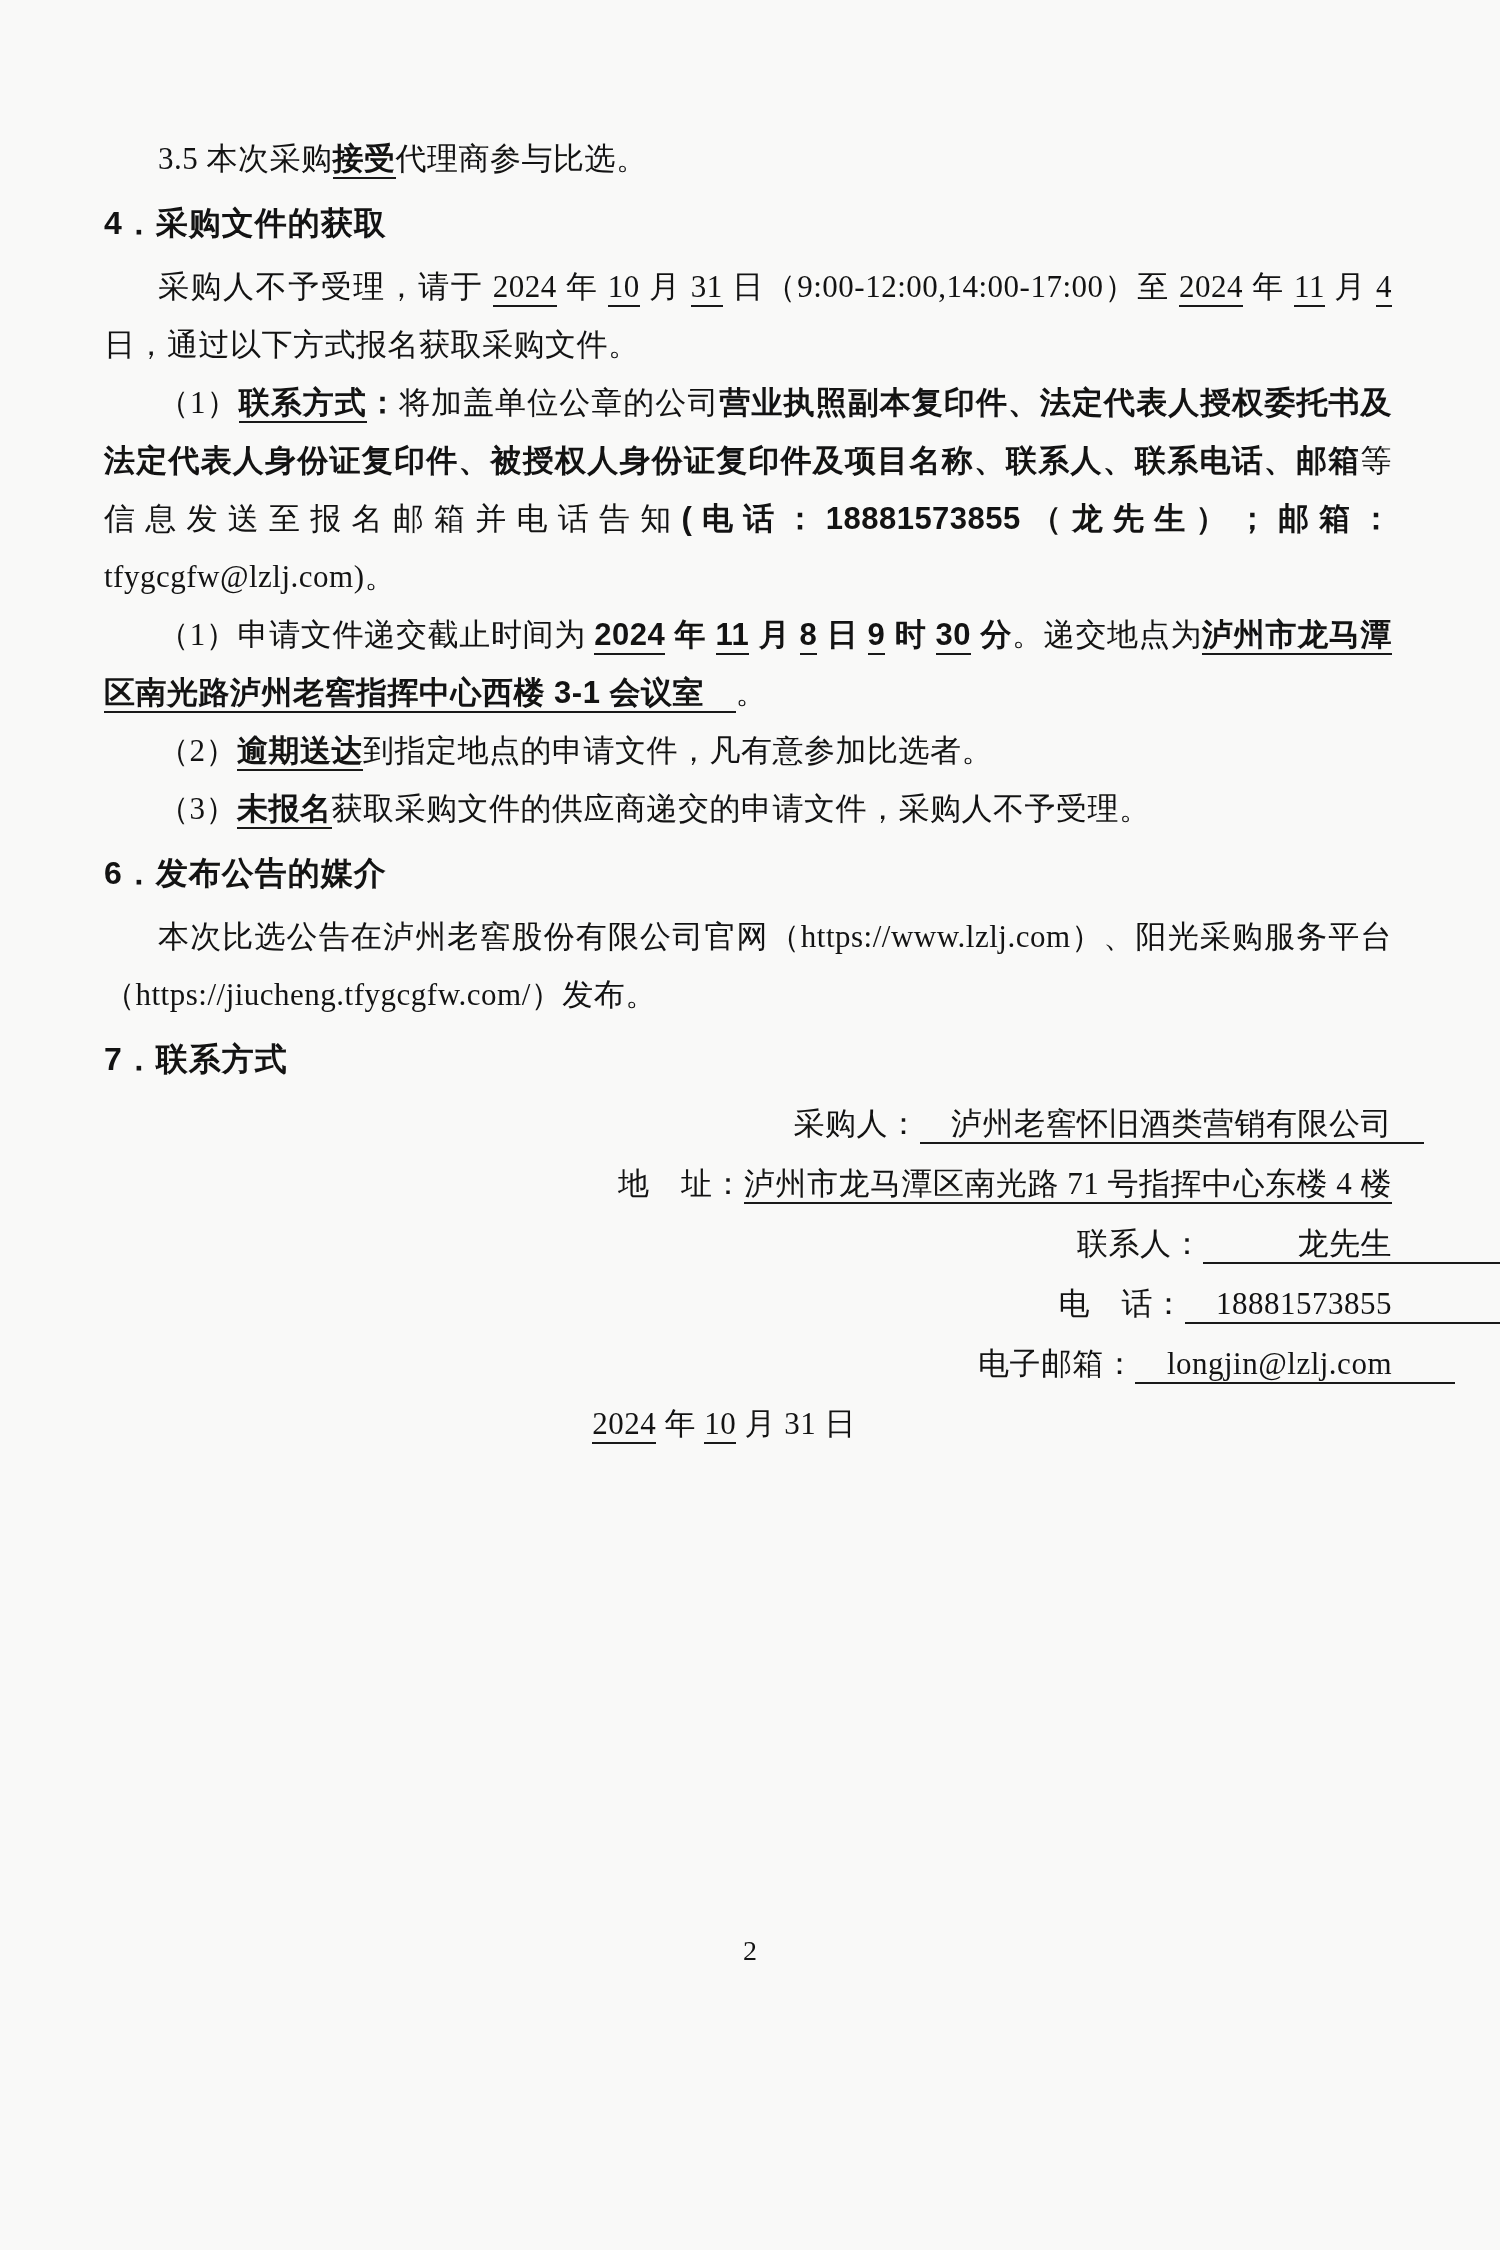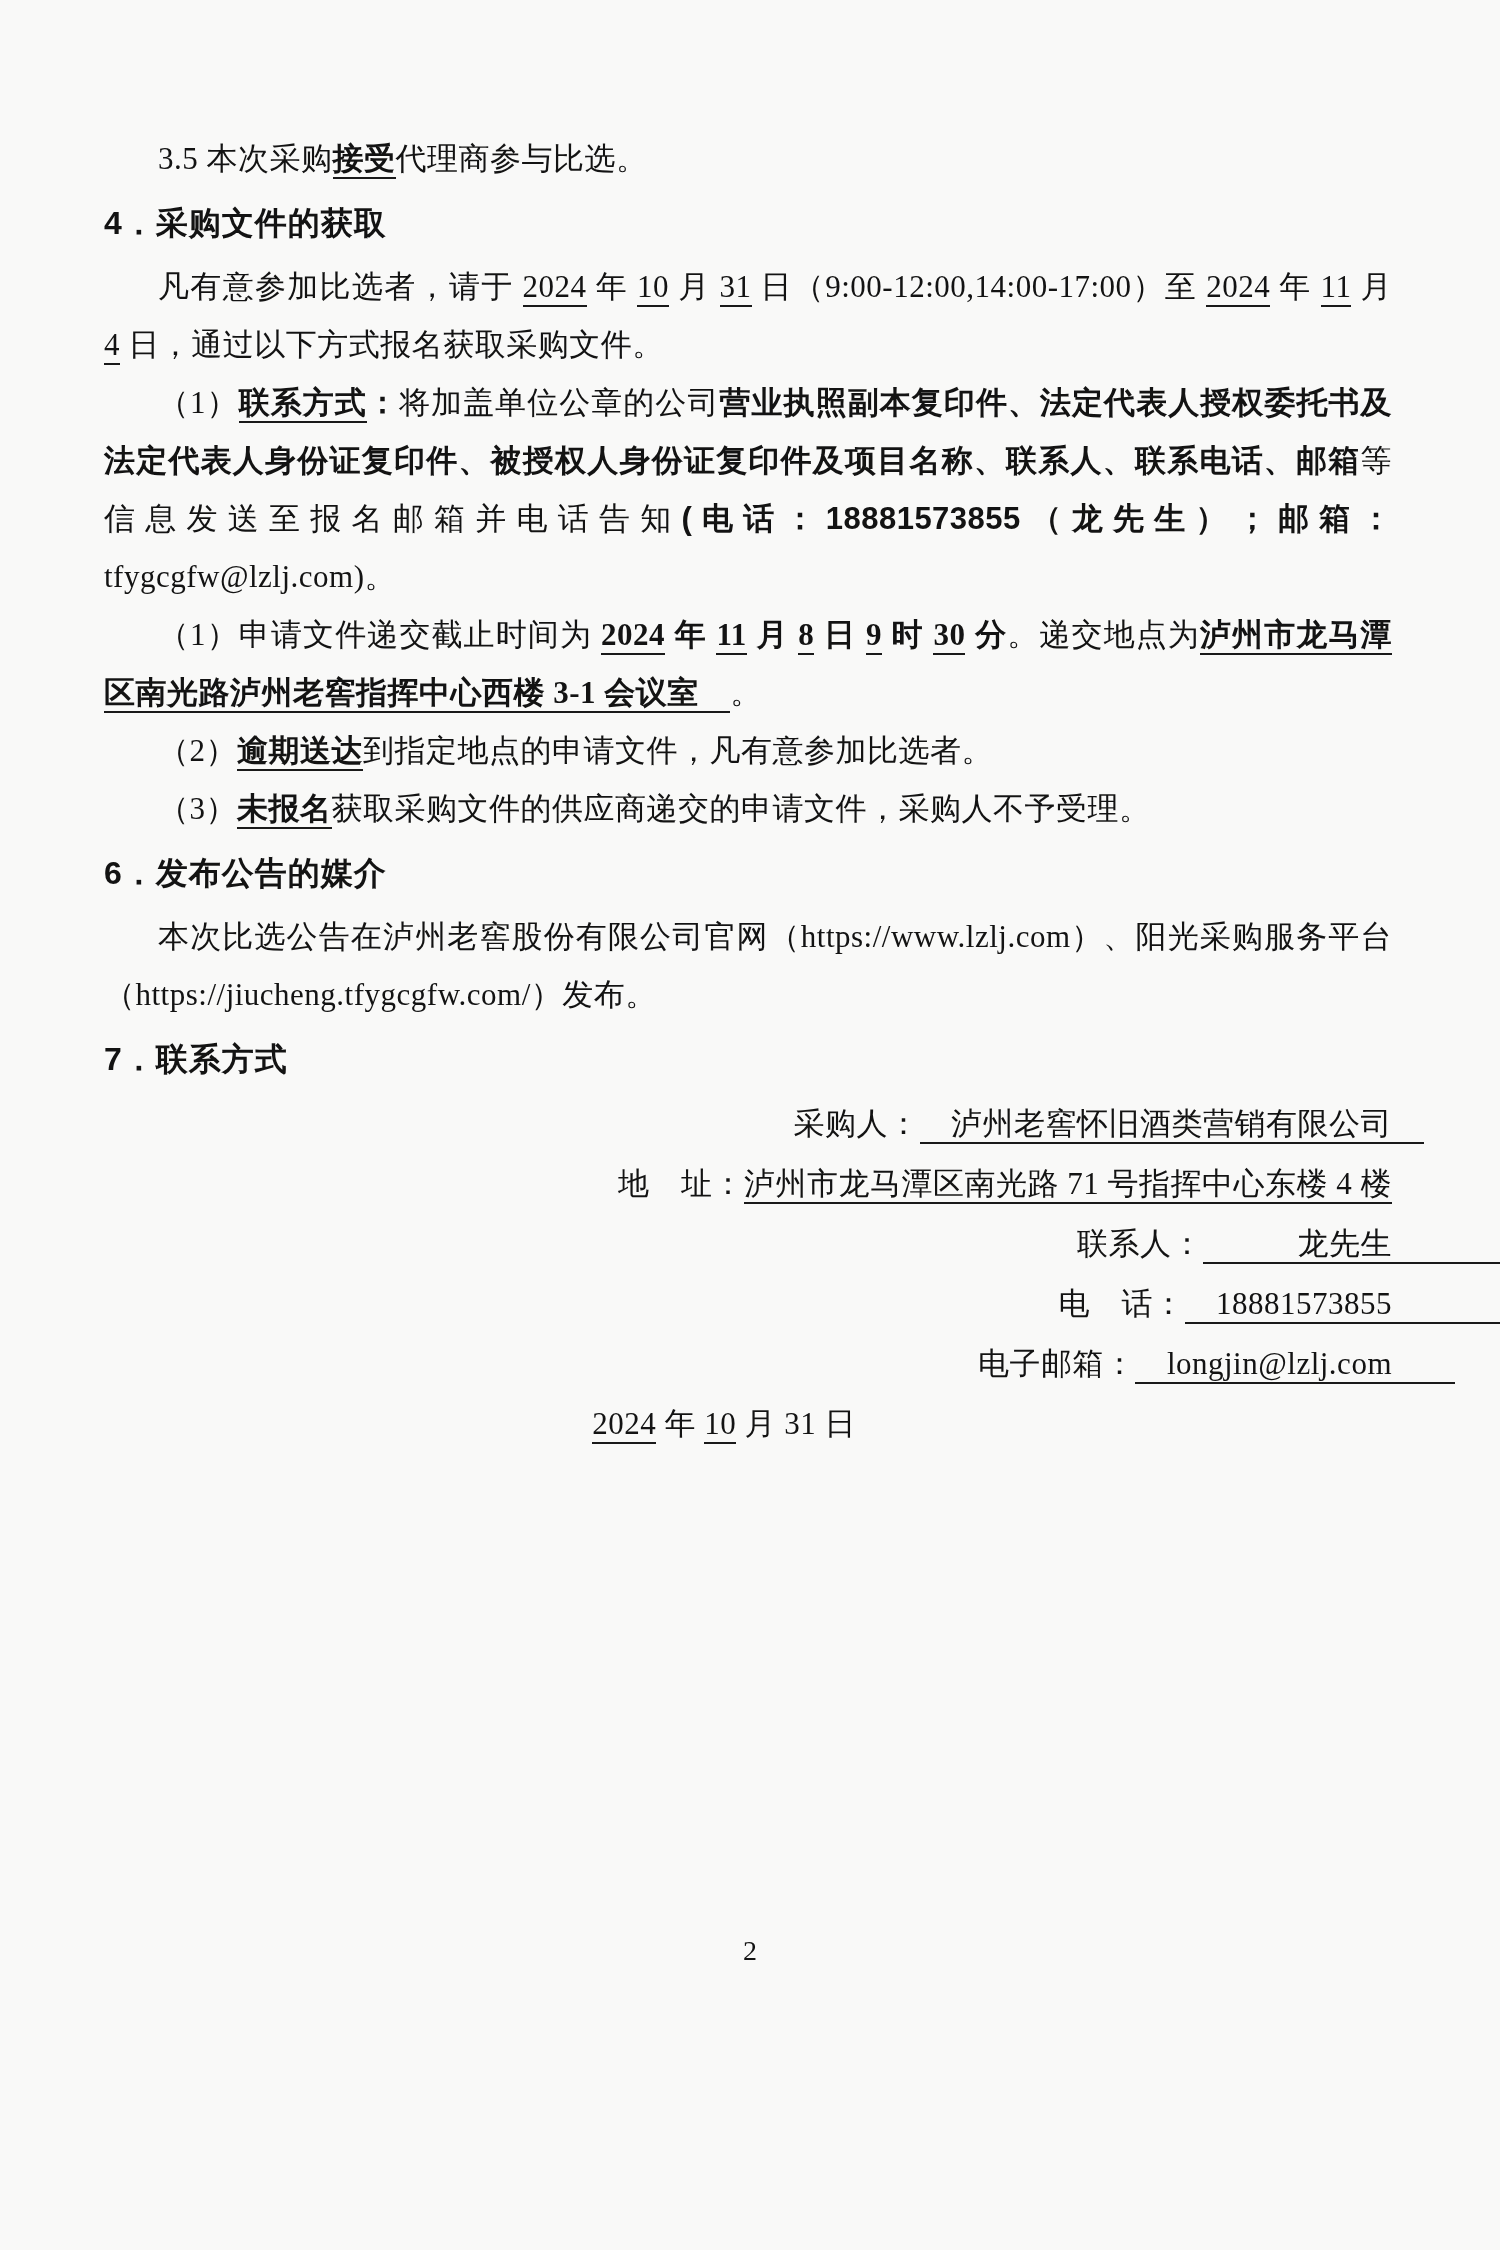--- a/index.html
+++ b/index.html
@@ -46,40 +46,39 @@
     text-align: center;
     padding-right: 48px;
   }
   .b {
     font-family: "Liberation Sans", "DejaVu Sans", sans-serif;
     font-weight: bold;
   }
   .u {
     border-bottom: 2px solid #1a1a1a;
     padding-bottom: 1px;
-    font-family: Liberation Serif, serif;
   }
   .page-number {
     position: absolute;
     top: 1934px;
     left: 0;
     right: 0;
     text-align: center;
     font-size: 28px;
     line-height: 34px;
   }
 </style>
 </head>
 <body>
 
 <div class="page">
   <div id="doc">
       <p class="para indent"><span>3.5 本次采购</span><span class="b u">接受</span><span>代理商参与比选。</span></p>
       <p class="para heading"><span>4．采购文件的获取</span></p>
-      <p class="para indent"><span>凡有意参加比选者，请于 </span><span class="u">2024</span><span> 年 </span><span class="u">10</span><span> 月 </span><span class="u">31</span><span> 日（9:00-12:00,14:00-17:00）至 </span><span class="u">2024</span><span> 年 </span><span class="u">11</span><span> 月 </span><span class="u">4</span><span> 日，通过以下方式报名获取采购文件。</span></p>
+      <p class="para indent"><span>采购人不予受理，请于 </span><span class="u">2024</span><span> 年 </span><span class="u">10</span><span> 月 </span><span class="u">31</span><span> 日（9:00-12:00,14:00-17:00）至 </span><span class="u">2024</span><span> 年 </span><span class="u">11</span><span> 月 </span><span class="u">4</span><span> 日，通过以下方式报名获取采购文件。</span></p>
       <p class="para indent"><span>（1）</span><span class="b u">联系方式</span><span class="b">：</span><span>将加盖单位公章的公司</span><span class="b">营业执照副本复印件、法定代表人授权委托书及法定代表人身份证复印件、被授权人身份证复印件及项目名称、联系人、联系电话、邮箱</span><span>等信息发送至报名邮箱并电话告知</span><span class="b">(电话：18881573855（龙先生）；邮箱：</span><span>tfygcgfw@lzlj.com)。</span></p>
       <p class="para indent"><span>（1）申请文件递交截止时间为 </span><span class="b u">2024</span><span class="b"> 年 </span><span class="b u">11</span><span class="b"> 月 </span><span class="b u">8</span><span class="b"> 日 </span><span class="b u">9</span><span class="b"> 时 </span><span class="b u">30</span><span class="b"> 分</span><span>。递交地点为</span><span class="b u">泸州市龙马潭区南光路泸州老窖指挥中心西楼 3-1 会议室　</span><span>。</span></p>
       <p class="para indent"><span>（2）</span><span class="b u">逾期送达</span><span>到指定地点的申请文件，凡有意参加比选者。</span></p>
       <p class="para indent"><span>（3）</span><span class="b u">未报名</span><span>获取采购文件的供应商递交的申请文件，采购人不予受理。</span></p>
       <p class="para heading"><span>6．发布公告的媒介</span></p>
       <p class="para indent"><span>本次比选公告在泸州老窖股份有限公司官网（https://www.lzlj.com）、阳光采购服务平台（https://jiucheng.tfygcgfw.com/）发布。</span></p>
       <p class="para heading"><span>7．联系方式</span></p>
       <p class="para field"><span>采购人：</span><span class="u">　泸州老窖怀旧酒类营销有限公司　</span></p>
       <p class="para field"><span>地　址：</span><span class="u">泸州市龙马潭区南光路 71 号指挥中心东楼 4 楼</span></p>
       <p class="para field"><span>联系人：</span><span class="u">　　　龙先生　　　　　　　</span></p>

